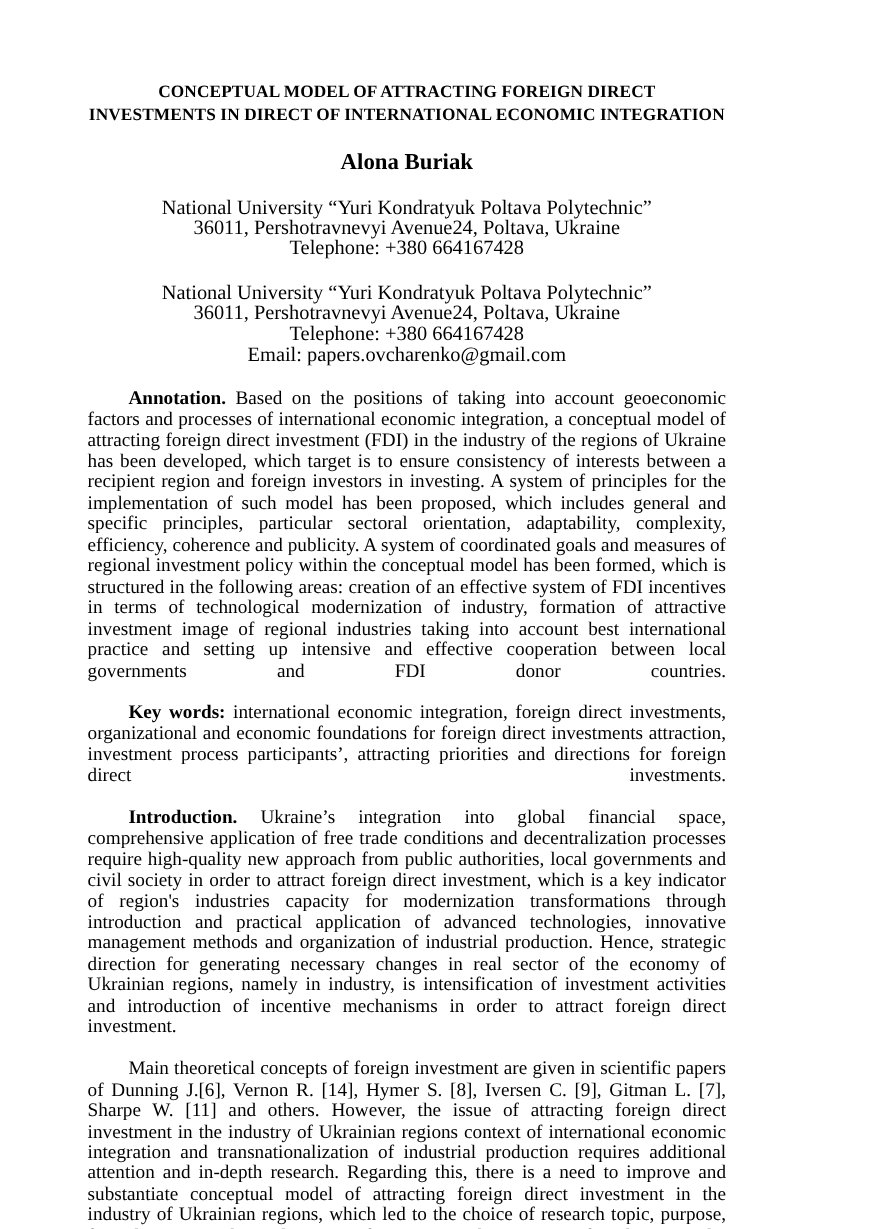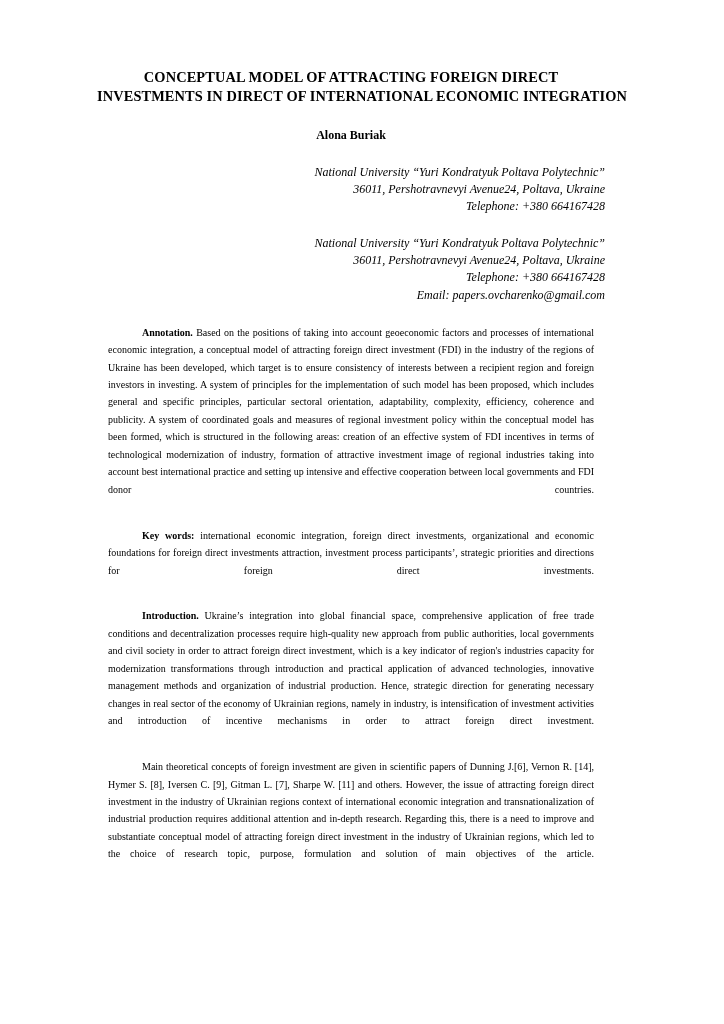--- a/index.html
+++ b/index.html
@@ -14,61 +14,60 @@
     font-family: "Liberation Serif", "DejaVu Serif", serif;
     color: #000000;
     -webkit-font-smoothing: antialiased;
   }
 
   .page {
     position: relative;
     width: 702px;
     height: 1024px;
     box-sizing: border-box;
-    padding: 68px 97px 0 97px;
+    padding: 68px 97px 0 73px;
   }
 
   
   .title-block {
     text-align: center;
     font-weight: bold;
     font-size: 14.4px;
     line-height: 18.5px;
     letter-spacing: 0.1px;
   }
   .title-line { display: block; white-space: nowrap; }
 
   
   .author-name {
     text-align: center;
     font-weight: bold;
-    font-size: 12px;
+    font-size: 19px;
     line-height: 17px;
   }
   .author-name.first { margin-top: 22px; }
   .author-name.second { margin-top: 27px; }
 
   
   .affil {
-    text-align: right;
-    font-style: italic;
-    font-size: 12px;
+    text-align: center;
+    font-size: 17px;
     line-height: 17.1px;
     margin-top: 20px;
   }
   .affil .line { display: block; }
 
   
   .body-block { margin-top: 20px; }
 
   p.para {
-    margin: 11px;
+    margin: 0;
     text-align: justify;
     text-justify: inter-word;
-    font-size: 10px;
+    font-size: 16px;
     line-height: 17.45px;
     text-indent: 34px;
     hyphens: none;
   }
   .lead { font-weight: bold; }
 
   
   p.para:after {
     content: "";
     display: inline-block;
@@ -96,21 +95,21 @@
     <span class="line">National University “Yuri Kondratyuk Poltava Polytechnic”</span>
     <span class="line">36011, Pershotravnevyi Avenue24, Poltava, Ukraine</span>
     <span class="line">Telephone: +380 664167428</span>
     <span class="line">Email: papers.ovcharenko@gmail.com</span>
   </div>
 
   <div class="body-block">
 
     <p class="para"><span class="lead">Annotation.</span><span> Based on the positions of taking into account geoeconomic factors and processes of international economic integration, a conceptual model of attracting foreign direct investment (FDI) in the industry of the regions of Ukraine has been developed, which target is to ensure consistency of interests between a recipient region and foreign investors in investing. A system of principles for the implementation of such model has been proposed, which includes general and specific principles, particular sectoral orientation, adaptability, complexity, efficiency, coherence and publicity. A system of coordinated goals and measures of regional investment policy within the conceptual model has been formed, which is structured in the following areas: creation of an effective system of FDI incentives in terms of technological modernization of industry, formation of attractive investment image of regional industries taking into account best international practice and setting up intensive and effective cooperation between local governments and FDI donor countries.</span></p>
 
-    <p class="para"><span class="lead">Key words:</span><span> international economic integration, foreign direct investments, organizational and economic foundations for foreign direct investments attraction, investment process participants’, strategic priorities and directions for foreign direct investments.</span></p>
+    <p class="para"><span class="lead">Key words:</span><span> international economic integration, foreign direct investments, organizational and economic foundations for foreign direct investments attraction, investment process participants’, attracting priorities and directions for foreign direct investments.</span></p>
 
 
     <p class="para"><span class="lead">Introduction.</span><span> Ukraine’s integration into global financial space, comprehensive application of free trade conditions and decentralization processes require high-quality new approach from public authorities, local governments and civil society in order to attract foreign direct investment, which is a key indicator of region's industries capacity for modernization transformations through introduction and practical application of advanced technologies, innovative management methods and organization of industrial production. Hence, strategic direction for generating necessary changes in real sector of the economy of Ukrainian regions, namely in industry, is intensification of investment activities and introduction of incentive mechanisms in order to attract foreign direct investment.</span></p>
 
     <p class="para">Main theoretical concepts of foreign investment are given in scientific papers of Dunning J.[6], Vernon R. [14], Hymer S. [8], Iversen C. [9], Gitman L. [7], Sharpe W. [11] and others. However, the issue of attracting foreign direct investment in the industry of Ukrainian regions context of international economic integration and transnationalization of industrial production requires additional attention and in-depth research. Regarding this, there is a need to improve and substantiate conceptual model of attracting foreign direct investment in the industry of Ukrainian regions, which led to the choice of research topic, purpose, formulation and solution of main objectives of the article.</p>
 
   </div>
 
 </div>
 

